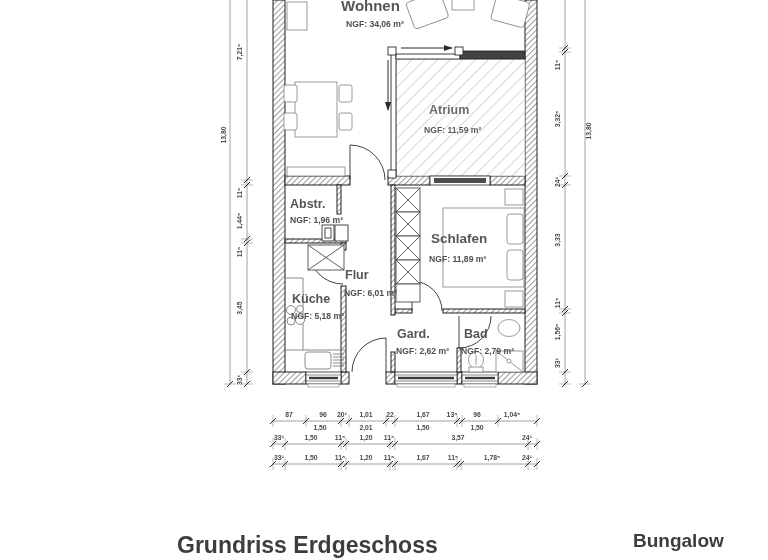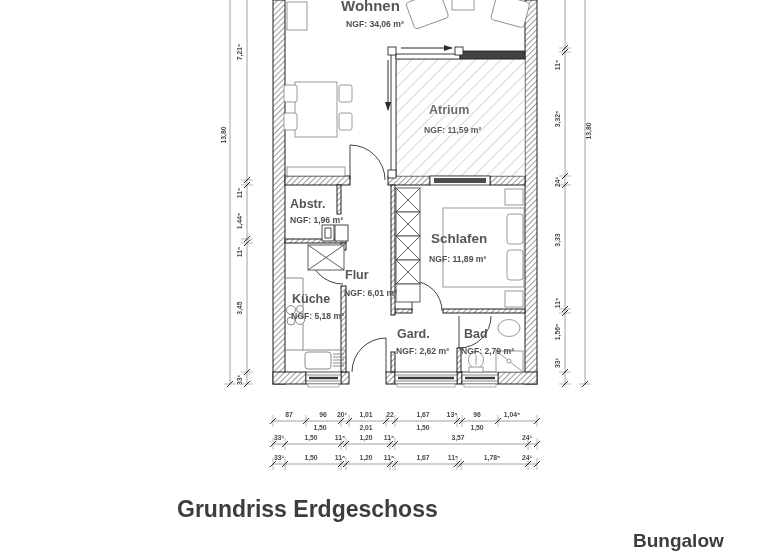--- a/index.html
+++ b/index.html
@@ -3,21 +3,21 @@
 <meta charset="utf-8">
 <style>
   html,body{margin:0;padding:0;background:#fff;}
   .canvas{position:relative;width:768px;height:560px;background:#fff;overflow:hidden;
           font-family:"Liberation Sans","DejaVu Sans",sans-serif;font-weight:bold;}
   svg{position:absolute;left:0;top:0;}
   svg text{fill:#4a4a4a;font-family:"Liberation Sans","DejaVu Sans",sans-serif;}
   .room-name{font-size:13px;fill:#565656;}
   .room-area{font-size:8.6px;fill:#4f4f4f;}
   .dim{font-size:6.8px;fill:#4a4a4a;}
-  .title{position:absolute;left:177px;top:496px;font-size:23px;color:#3d3d3d;}
+  .title{position:absolute;left:177px;top:532px;font-size:23px;color:#3d3d3d;}
   .subtitle{position:absolute;left:633px;top:530px;font-size:19px;color:#3d3d3d;}
 </style>
 </head>
 <body>
 
 <div class="canvas">
 <svg width="768" height="560" viewBox="0 0 768 560">
   <defs>
     <pattern id="hatchWall" width="4" height="4" patternUnits="userSpaceOnUse" patternTransform="rotate(-45)">
       <rect width="4" height="4" fill="#ffffff"></rect>

